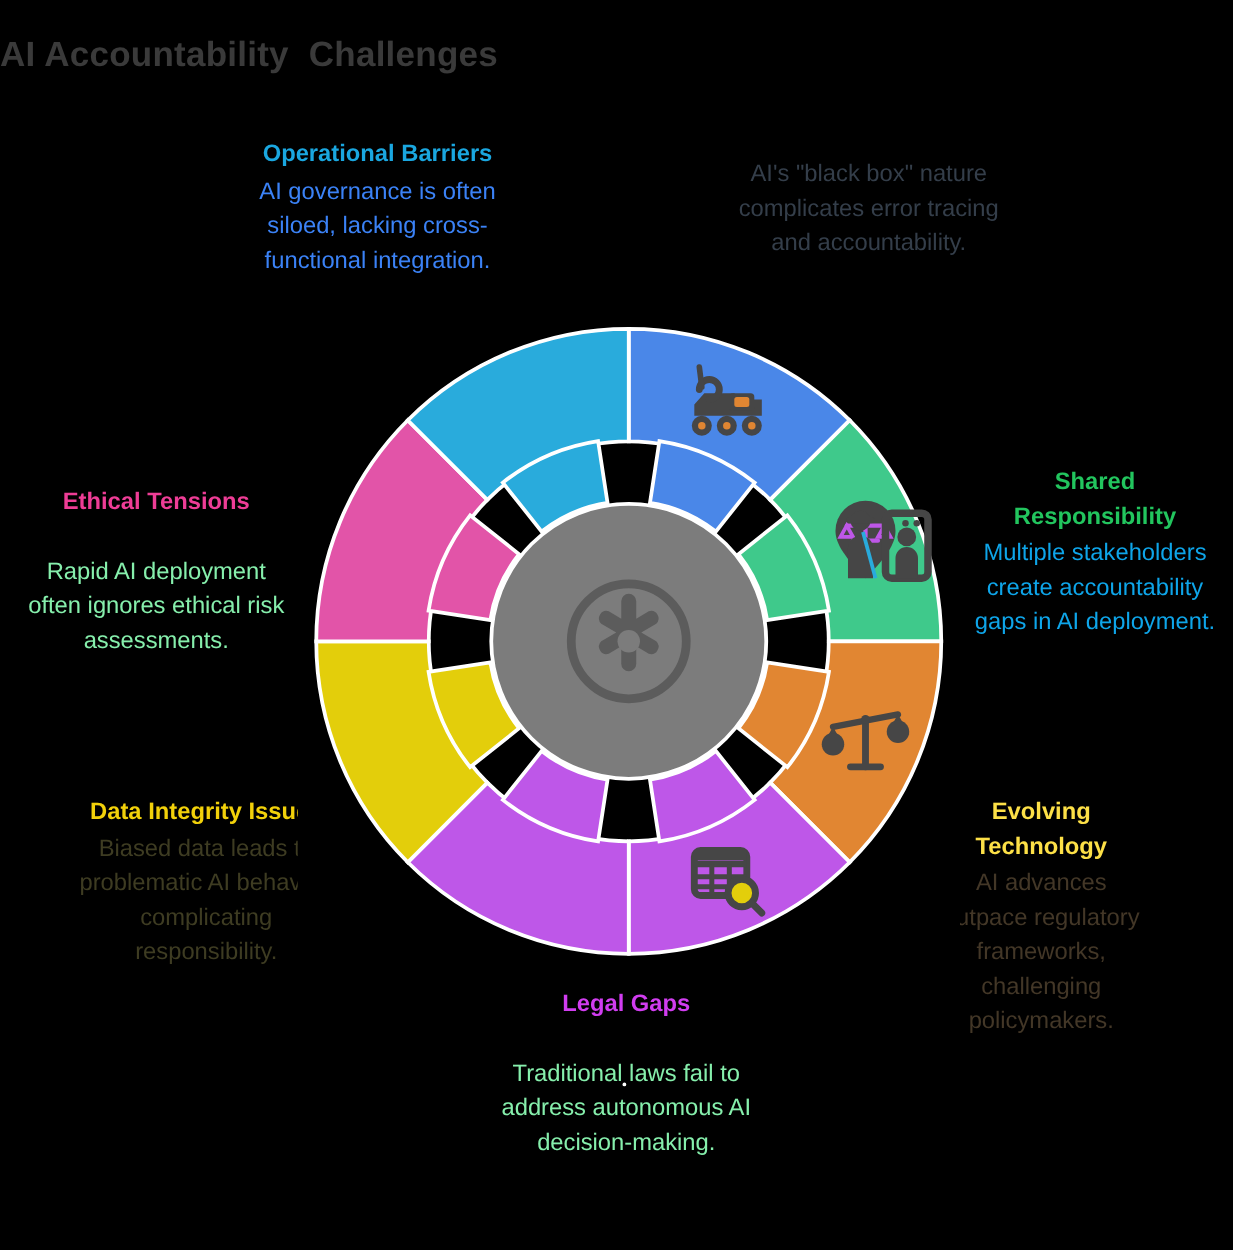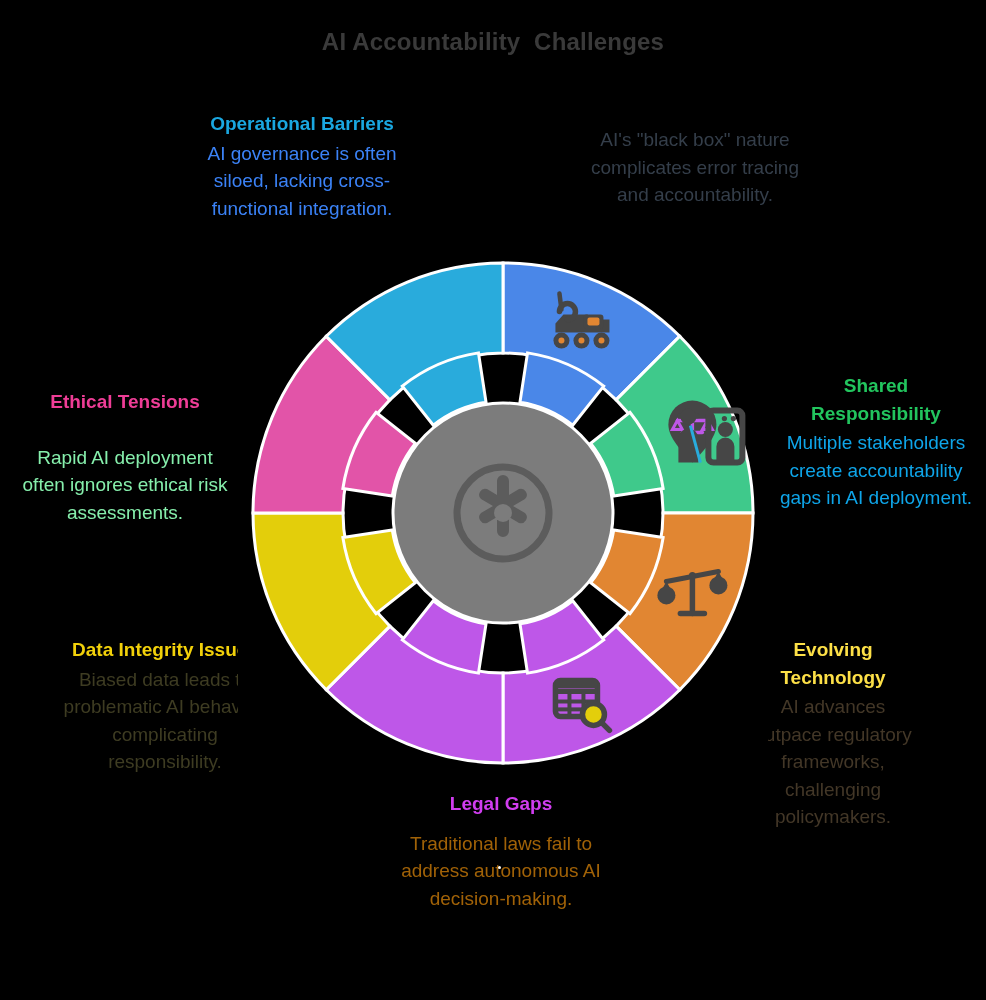--- a/index.html
+++ b/index.html
@@ -18,22 +18,21 @@
     position: relative;
     width: 986px;
     height: 1000px;
     background: #000000;
   }
   #title {
     position: absolute;
     top: 28px;
     left: 0;
     width: 986px;
-    text-align: center;
-    font-size: 24px;
+    font-size: 28px;
     font-weight: bold;
     color: #3a3a3a;
     letter-spacing: 0.2px;
     white-space: pre;
   }
   .node {
     position: absolute;
     text-align: center;
   }
   .node .hd {
@@ -92,22 +91,22 @@
     <p class="hd" style="color:#22c55e">Shared Responsibility</p>
     <p class="bd" style="color:#0ea5e9">Multiple stakeholders create accountability gaps in AI deployment.</p>
   </div>
 
   <div class="node" id="n-evolving">
     <p class="hd" style="color:#fde047">Evolving Technology</p>
     <p class="bd" style="color:#433727">AI advances outpace regulatory frameworks, challenging policymakers.</p>
   </div>
 
   <div class="node" id="n-legal">
-    <p class="hd" style="color:#d13df0; margin-bottom:12px">Legal Gaps</p>
-    <p class="bd" style="color:#a16207">Traditional laws fail to address autonomous AI decision-making.</p>
+    <p class="hd" style="color:#d13df0; margin-bottom:28px">Legal Gaps</p>
+    <p class="bd" style="color:#86efac">Traditional laws fail to address autonomous AI decision-making.</p>
   </div>
 
   <div class="node" id="n-data">
     <p class="hd" style="color:#f2d10a">Data Integrity Issues</p>
     <p class="bd" style="color:#3e3c22">Biased data leads to problematic AI behavior, complicating responsibility.</p>
   </div>
 
   <div class="node" id="n-ethical">
     <p class="hd" style="color:#ee3d96; margin-bottom:28px">Ethical Tensions</p>
     <p class="bd" style="color:#86efac">Rapid AI deployment often ignores ethical risk assessments.</p>

